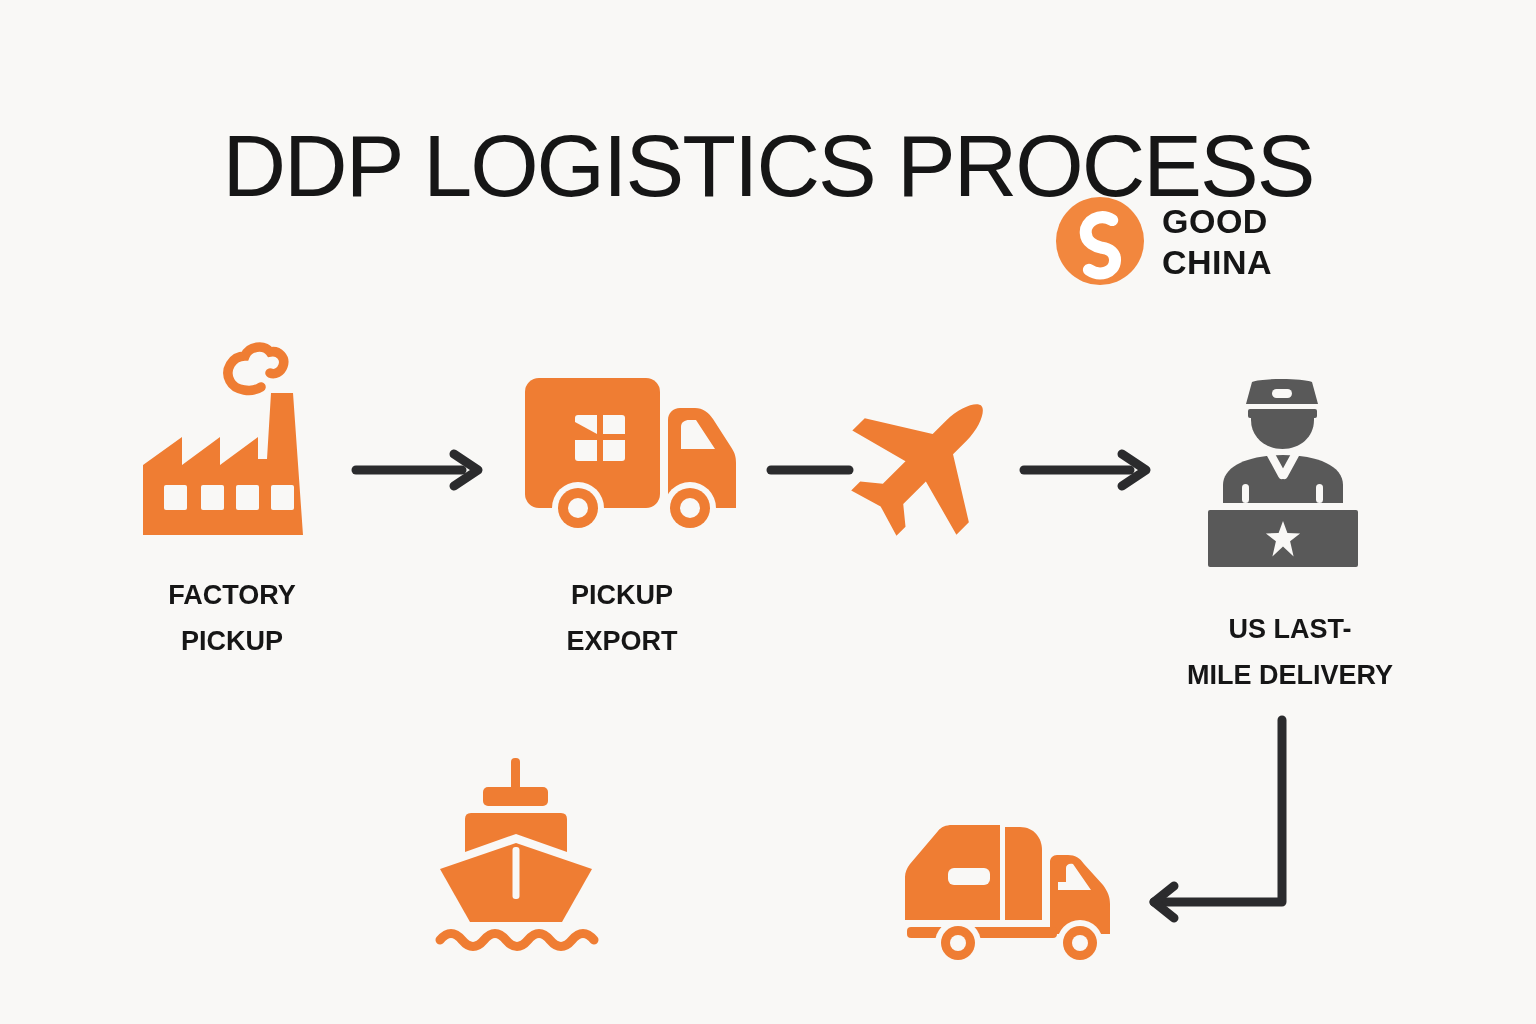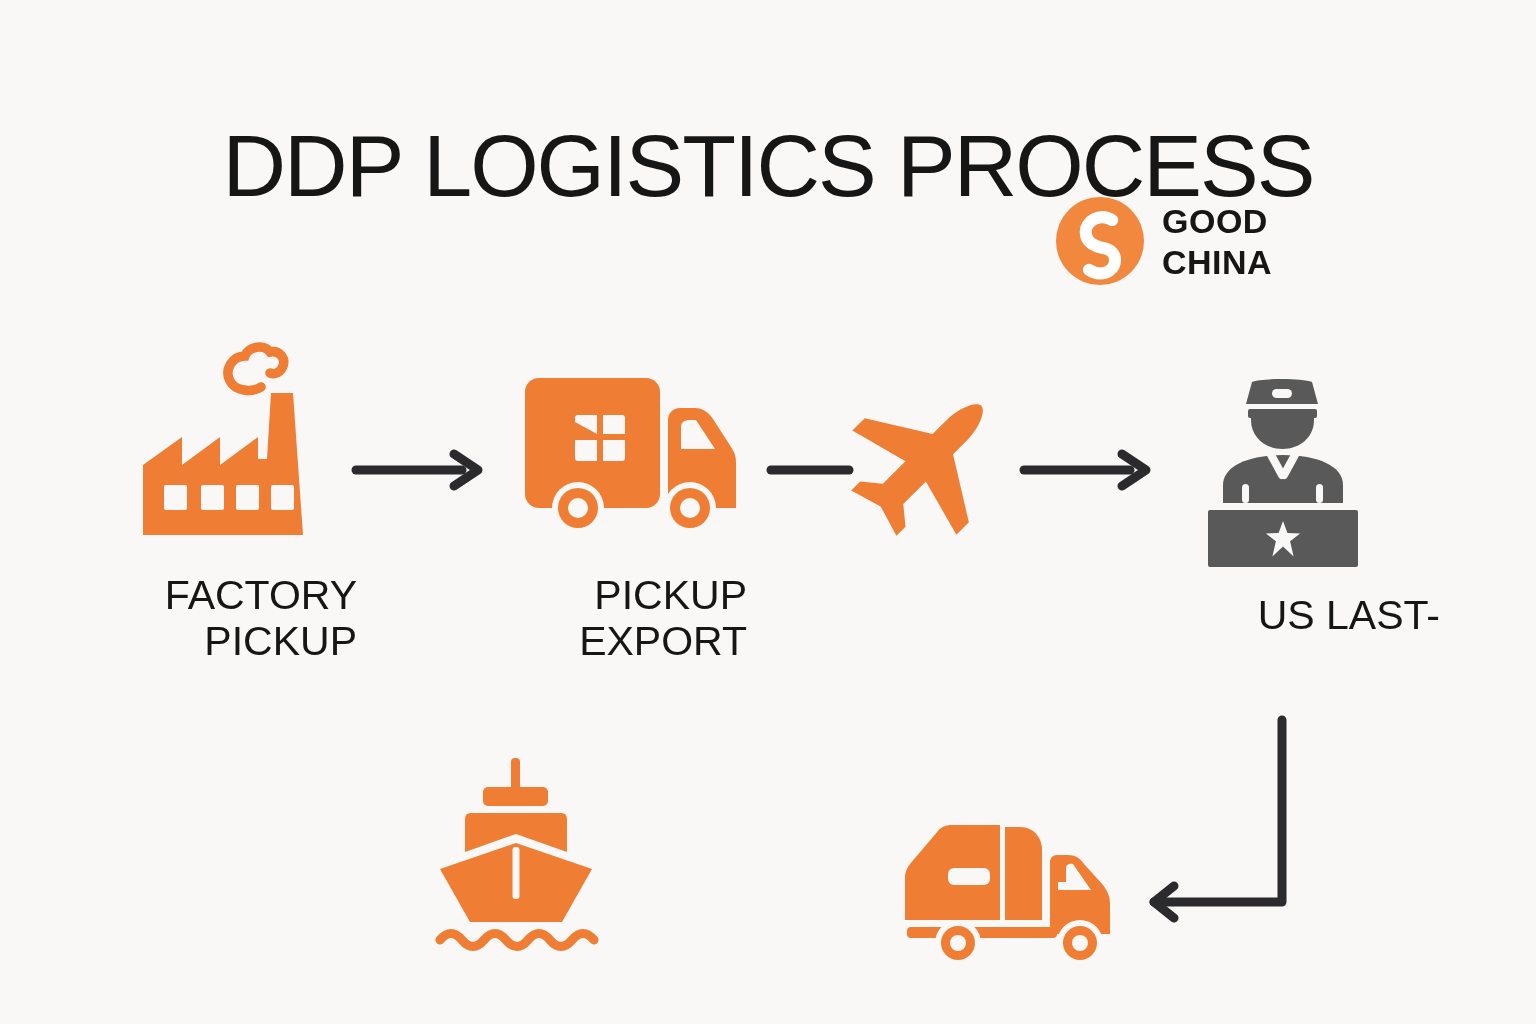--- a/index.html
+++ b/index.html
@@ -17,22 +17,22 @@
   .logo-circle{
     position:absolute;left:1056px;top:197px;width:88px;height:88px;
     border-radius:50%;background:var(--logo-orange,#F2873E);
   }
   .logo-text{
     position:absolute;left:1162px;top:201px;
     font-size:34px;line-height:41px;font-weight:800;letter-spacing:.5px;
     color:var(--label-dark,#161616);
   }
   .step-label{
-    position:absolute;text-align:right;
-    font-size:41px;line-height:46px;font-weight:400;
+    position:absolute;text-align:center;
+    font-size:27px;line-height:46px;font-weight:700;
     color:var(--label-dark,#161616);white-space:nowrap;
   }
   .c-orange{color:var(--icon-orange,#EF7D33);}
   .c-gray{color:var(--officer-gray,#595959);}
   .c-dark{color:var(--arrow-dark,#2B2B2D);}
   .cut{fill:var(--background,#F9F8F6);}
   svg{display:block;overflow:visible;}
 </style>
 </head>
 <body>
@@ -112,22 +112,23 @@
 <div class="step-label" style="left:107px;top:572px;width:250px">
   <div>FACTORY</div>
   <div>PICKUP</div>
 </div>
 <div class="step-label" style="left:497px;top:572px;width:250px">
   <div>PICKUP</div>
   <div>EXPORT</div>
 </div>
 <div class="step-label" style="left:813px;top:572px;width:250px">
 </div>
-<div class="step-label" style="left:1140px;top:592px;width:300px">
+<div class="step-label" style="left:1140px;top:606px;width:300px">
   <div>US LAST-</div>
+  <div>MILE DELIVERY</div>
 </div>
 
 <svg class="abs c-orange" style="left:432px;top:755px" width="165" height="195" viewBox="0 0 165 195">
   <rect x="79" y="3" width="9" height="38" rx="4" fill="currentColor"></rect>
   <rect x="51" y="32" width="65" height="19" rx="5" fill="currentColor"></rect>
   <path d="M33,97 V64 Q33,58 39,58 H129 Q135,58 135,64 V97 L84,79 Z" fill="currentColor"></path>
   <path d="M8,114 L84,88 L160,114 L130,167 L38,167 Z" fill="currentColor"></path>
   <rect class="cut" x="80.5" y="92" width="7" height="52" rx="3"></rect>
   <path d="M8,185 q11,-13 22,0 t22,0 t22,0 t22,0 t22,0 t22,0 t22,0" fill="none" stroke="currentColor" stroke-width="9" stroke-linecap="round"></path>
 </svg>

